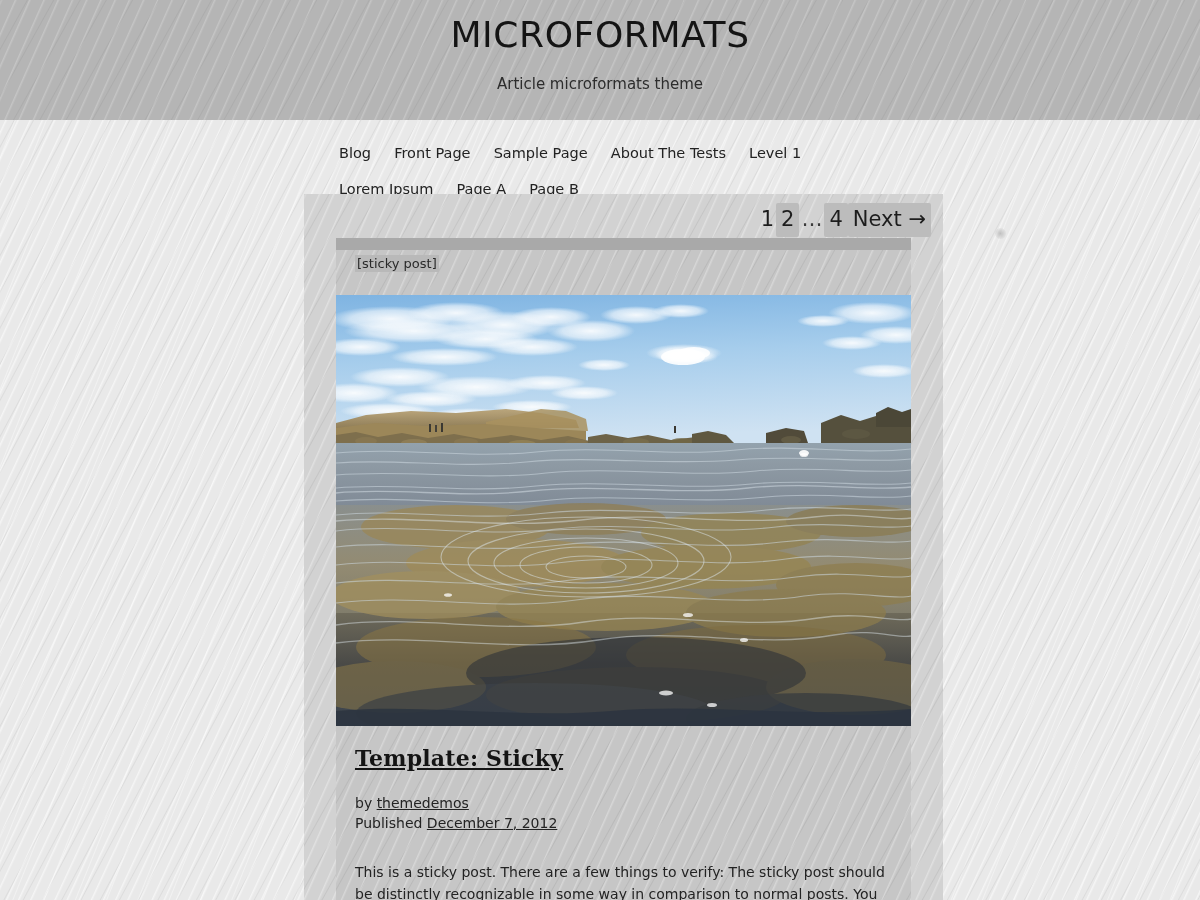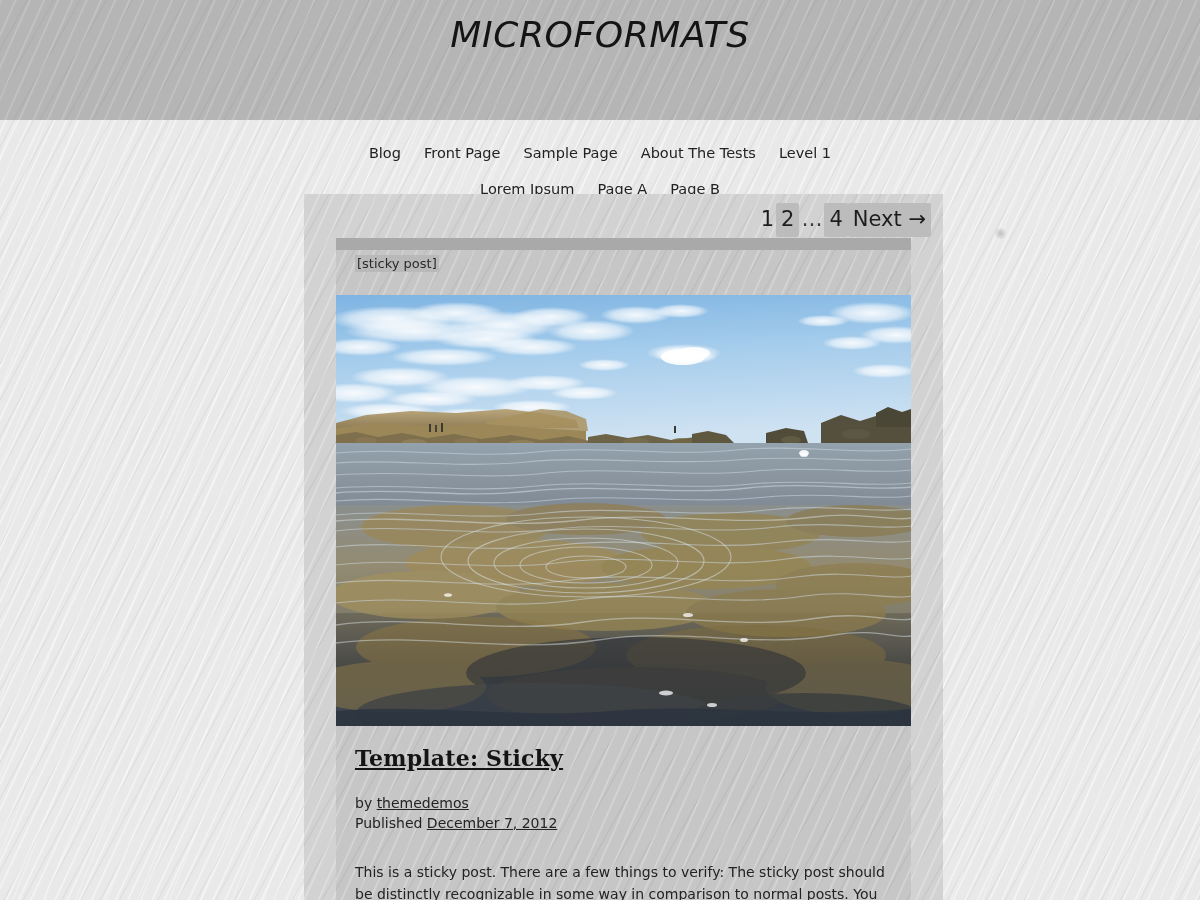--- a/index.html
+++ b/index.html
@@ -52,36 +52,35 @@
     text-align: center;
   }
   #site-title {
     margin: 0;
     padding-top: 14px;
     font-size: 36px;
     font-weight: normal;
     letter-spacing: 0.6px;
     color: #141414;
     line-height: 42px;
-    font-style: italic;
   }
   #site-description {
     margin: 0;
     padding-top: 18px;
     font-size: 15px;
     color: #2d2d2d;
     line-height: 20px;
   }
 
   
   #site-nav {
     position: absolute;
     left: 0; top: 120px;
     width: 1200px;
-    text-align: center;
+    text-align: left;
     padding-top: 15px;
     line-height: 35px;
   }
   #site-nav ul {
     margin: 0; padding: 0;
     list-style: none;
     max-width: 540px;
     margin-left: auto; margin-right: auto;
   }
   #site-nav li { display: inline; }
@@ -218,20 +217,21 @@
     width: 11px; height: 11px;
     border-radius: 50%;
     background: radial-gradient(circle, rgba(178,178,178,0.75) 0%, rgba(200,200,200,0.35) 60%, rgba(233,233,233,0) 100%);
   }
 </style>
 </head>
 <body>
 
 <header id="site-header">
   <h1 id="site-title">MICROFORMATS</h1>
+  <p id="site-description">Article microformats theme</p>
 </header>
 
 <nav id="site-nav">
   <ul>
     <li><a href="#">Blog</a></li>
     <li><a href="#">Front Page</a></li>
     <li><a href="#">Sample Page</a></li>
     <li><a href="#">About The Tests</a></li>
     <li><a href="#">Level 1</a></li>
     <li><a href="#">Lorem Ipsum</a></li>

